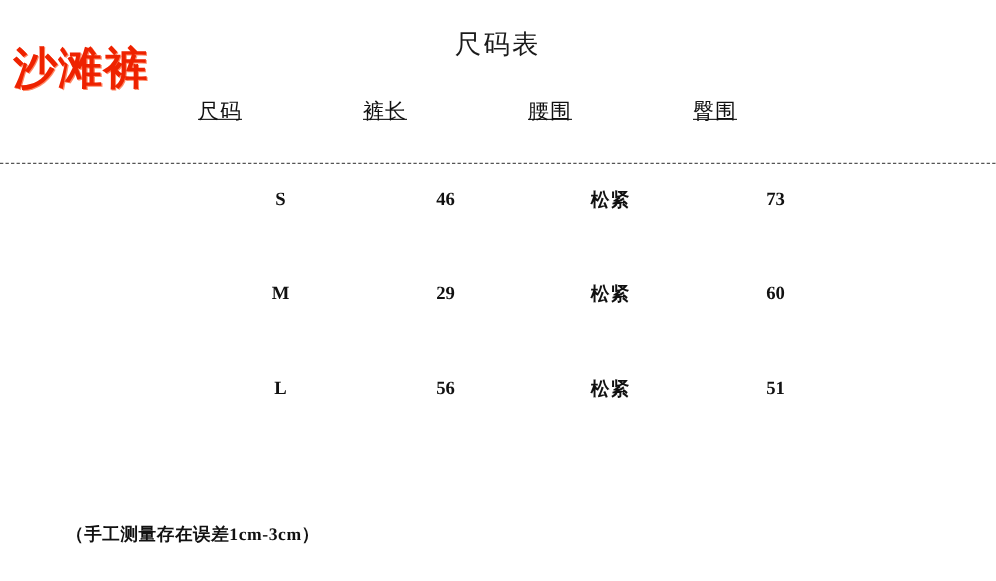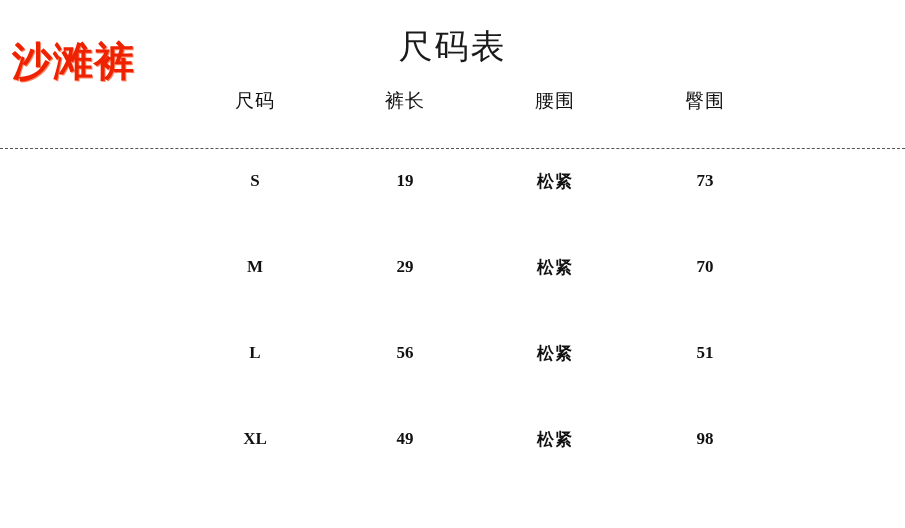--- a/index.html
+++ b/index.html
@@ -33,21 +33,21 @@
     text-shadow: 1px 1px 0 #ff8866;
     white-space: nowrap;
   }
   
   .title {
     position: absolute;
     left: 0;
     right: 0;
     top: 24px;
     text-align: center;
-    font-size: 34px;
+    font-size: 24px;
     font-weight: 400;
     color: #1a1a1a;
     font-family: Liberation Serif, serif;
     letter-spacing: 2px;
   }
   
   .table-wrap {
     position: absolute;
     left: 180px;
     top: 88px;
@@ -56,23 +56,24 @@
   table.size-table {
     width: 100%;
     border-collapse: collapse;
     table-layout: fixed;
   }
   table.size-table th {
     font-size: 19px;
     font-weight: 400;
     color: #111;
     padding: 0 0 24px 0;
-    text-align: center;
+    text-align: left;
     font-family: "Liberation Serif", serif;
     letter-spacing: 1px;
+    text-decoration: underline;
   }
   table.size-table td {
     font-size: 17px;
     font-weight: 700;
     color: #111;
     text-align: center;
     height: 84px;
     vertical-align: middle;
     font-family: "Liberation Serif", serif;
   }
@@ -117,42 +118,37 @@
         <tr>
           <th>尺码</th>
           <th>裤长</th>
           <th>腰围</th>
           <th>臀围</th>
         </tr>
       </thead>
       <tbody>
         <tr>
           <td>S</td>
-          <td>19</td>
+          <td>46</td>
           <td class="cn">松紧</td>
           <td>73</td>
         </tr>
         <tr>
           <td>M</td>
           <td>29</td>
           <td class="cn">松紧</td>
-          <td>70</td>
+          <td>60</td>
         </tr>
         <tr>
           <td>L</td>
           <td>56</td>
           <td class="cn">松紧</td>
           <td>51</td>
         </tr>
-        <tr>
-          <td>XL</td>
-          <td>49</td>
-          <td class="cn">松紧</td>
-          <td>98</td>
-        </tr>
       </tbody>
     </table>
   </div>
 
   <div class="divider"></div>
 
+  <div class="footnote">（手工测量存在误差1cm-3cm）</div>
 
 </div>
 
 </body></html>

